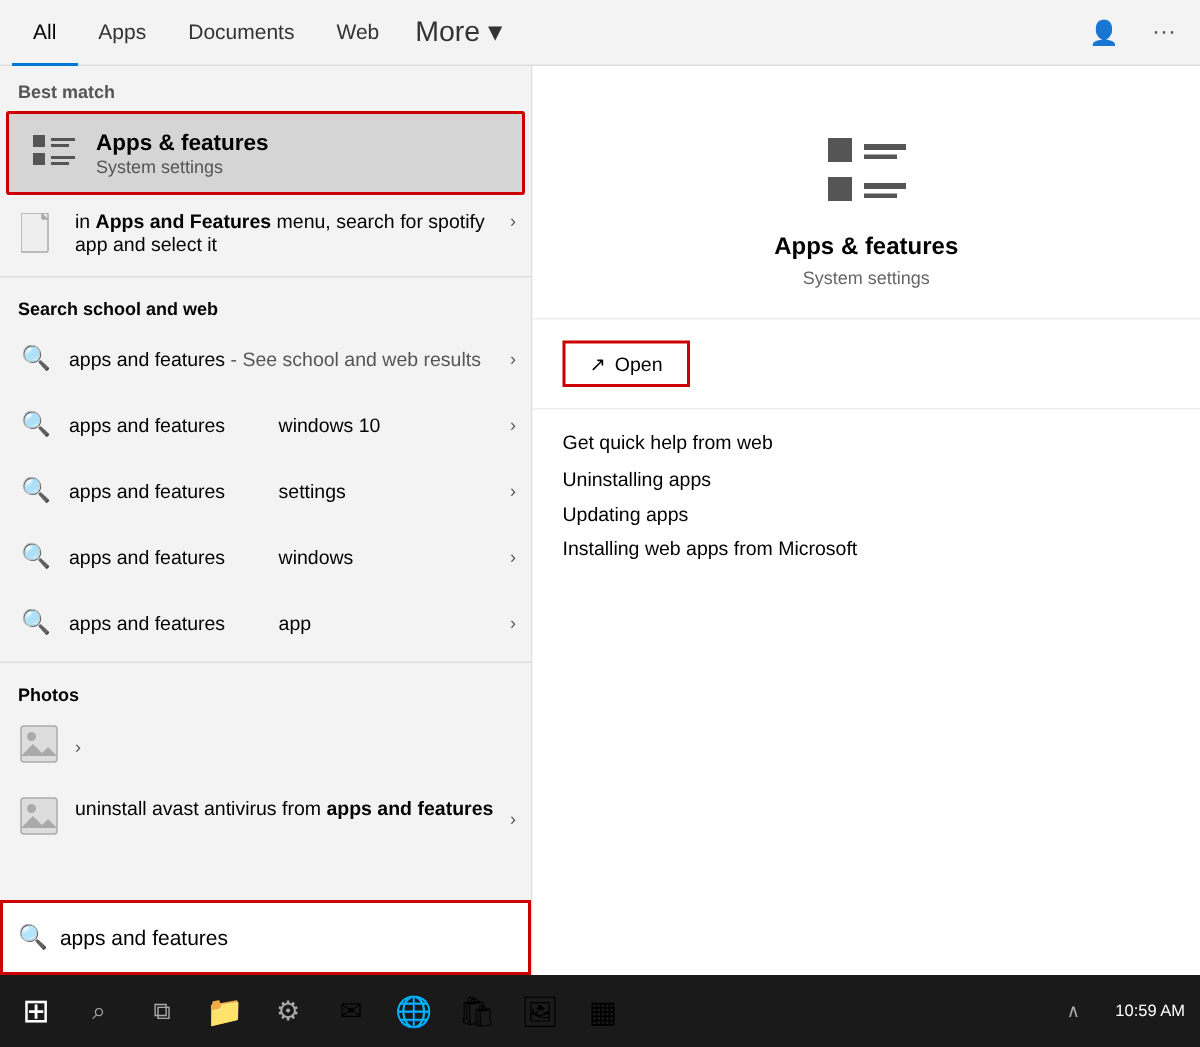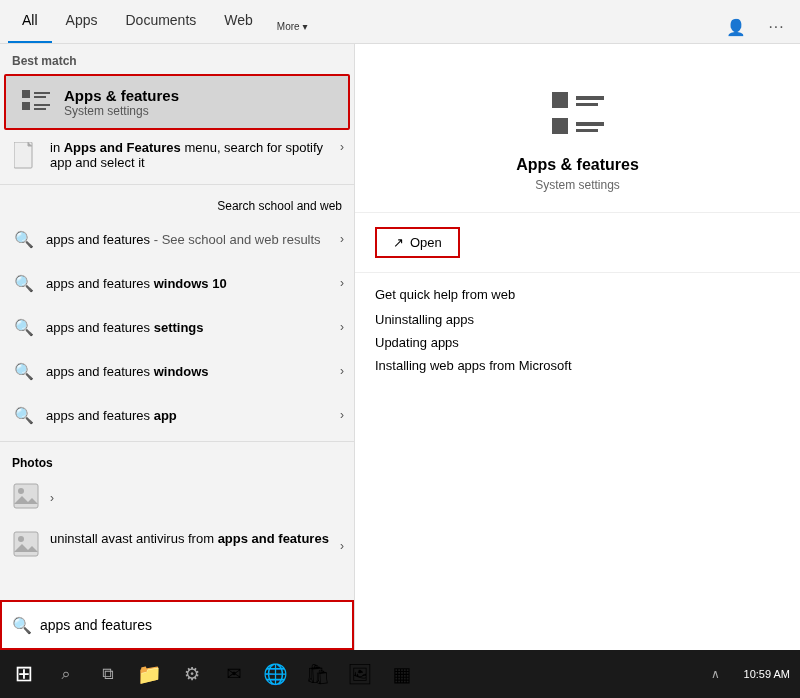--- a/index.html
+++ b/index.html
@@ -9,21 +9,21 @@
       width: 800px;
       height: 698px;
       overflow: hidden;
       display: flex;
       flex-direction: column;
     }
 
     
     .tab-bar {
       display: flex;
-      align-items: flex-end;
+      align-items: center;
       background: #f3f3f3;
       border-bottom: 1px solid #ddd;
       padding: 0 8px;
       height: 44px;
       flex-shrink: 0;
     }
     .tab {
       padding: 0 14px;
       height: 44px;
       display: flex;
@@ -36,21 +36,21 @@
     .tab.active {
       border-bottom: 2px solid #0078d7;
       color: #000;
     }
     .more-btn {
       display: flex;
       align-items: center;
       gap: 3px;
       padding: 0 10px;
       height: 32px;
-      font-size: 10px;
+      font-size: 19px;
       color: #333;
       cursor: pointer;
     }
     .tab-bar-right {
       margin-left: auto;
       display: flex;
       align-items: center;
       gap: 8px;
     }
     .icon-btn {
@@ -149,24 +149,23 @@
     .file-result .fdate { font-size: 11px; color: #555; }
     .file-result .chevron {
       display: flex;
       align-items: center;
       color: #555;
       font-size: 12px;
     }
 
     .search-section-label {
       font-size: 12px;
-      font-weight: 400;
+      font-weight: 700;
       color: #000;
       padding: 10px 12px 4px 12px;
-      text-align: right;
     }
 
     
     .search-result {
       display: flex;
       align-items: center;
       padding: 8px 10px;
       cursor: pointer;
     }
     .search-result .search-icon-wrap {
@@ -176,21 +175,21 @@
       align-items: center;
       justify-content: center;
       margin-right: 8px;
       flex-shrink: 0;
     }
     .search-result .text {
       flex: 1;
       font-size: 13px;
       color: #000;
     }
-    .search-result .text strong { font-weight: 700; }
+    .search-result .text strong { font-weight: 400; margin-left: 32px; }
     .search-result .chevron {
       color: #555;
       font-size: 12px;
     }
 
     .photos-label {
       font-size: 12px;
       font-weight: 700;
       color: #000;
       padding: 10px 12px 4px 12px;

